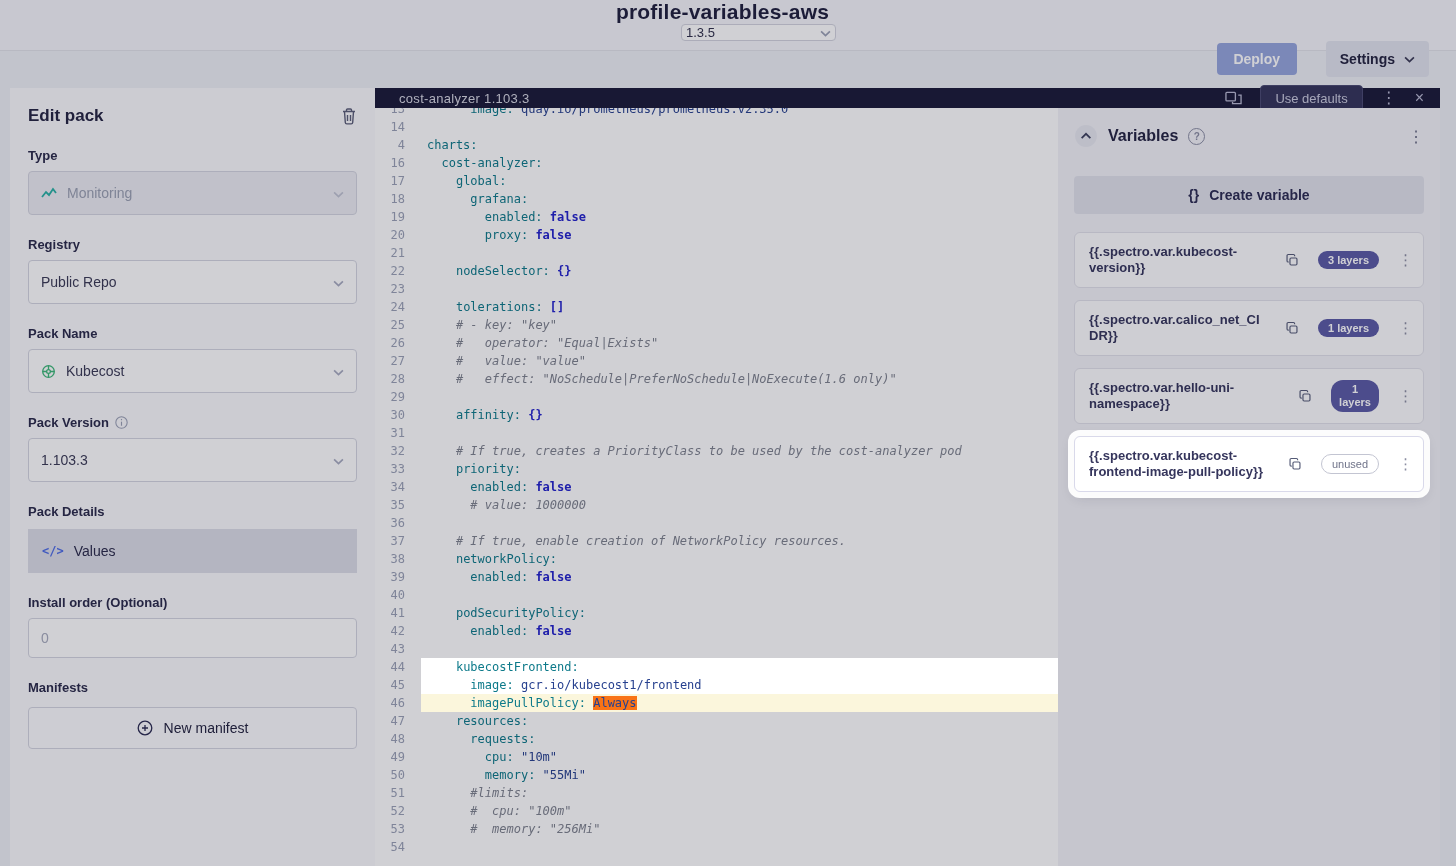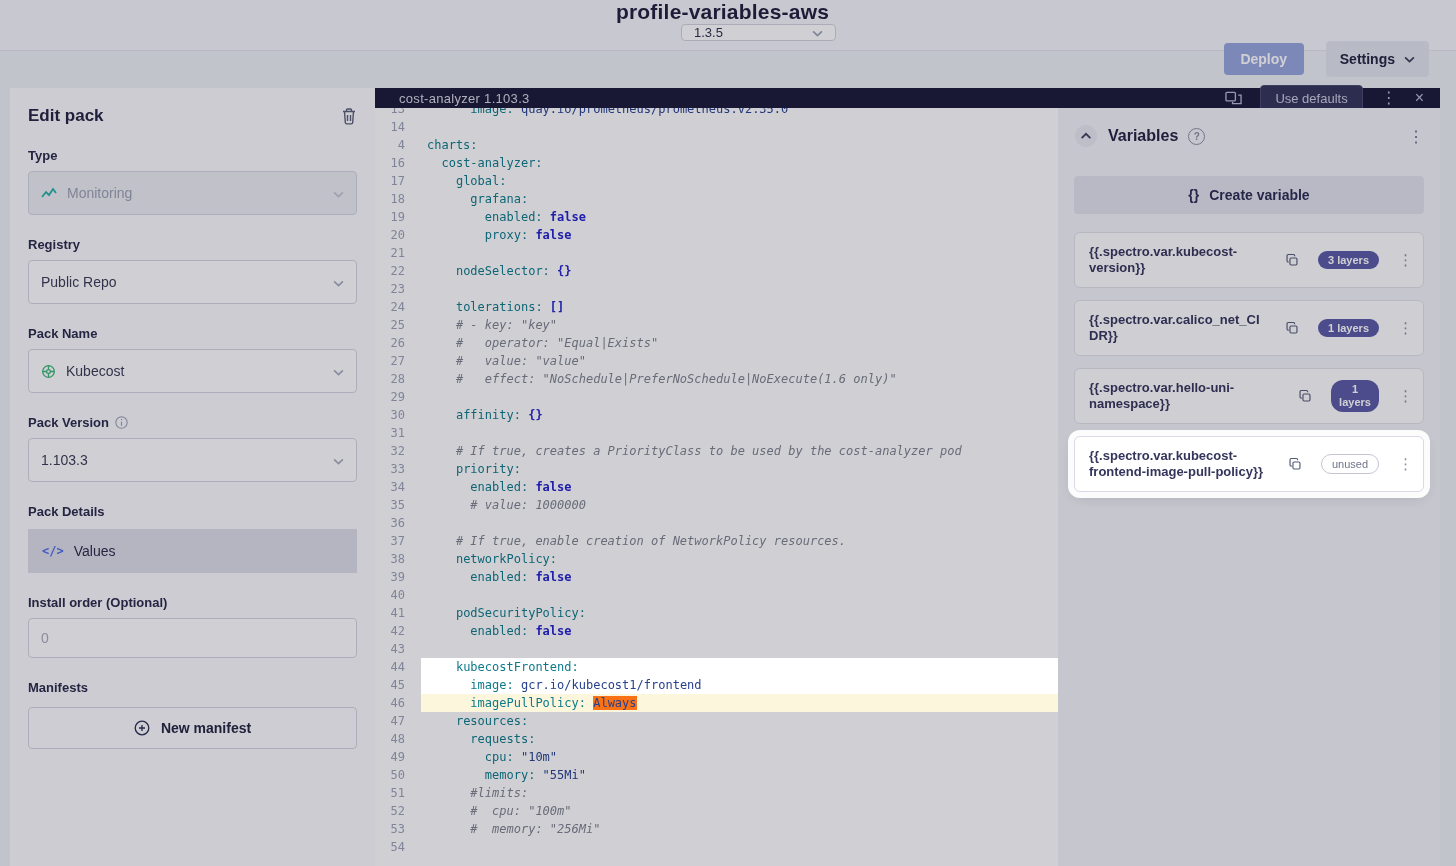--- a/index.html
+++ b/index.html
@@ -2,40 +2,40 @@
 <html><head>
 <meta charset="utf-8">
 <style>
   * { margin:0; padding:0; box-sizing:border-box; }
   body { font-family:"Liberation Sans", sans-serif; background:#eef0f6; }
   #app { position:relative; width:1456px; height:866px; overflow:hidden; background:#eef0f6; }
 
   
   .topbar { height:50px; display:flex; align-items:center; padding:0 27px 0 16px; background:#f5f6fa; box-shadow:0 1px 0 rgba(0,0,0,0.05);flex-direction:column; }
   .tb-title { font-size:21px; font-weight:700; color:#1f1f3d; letter-spacing:.2px; }
-  .version-select { margin-left:72px; width:155px; height:33px; background:#fff; border:1px solid #d2d3de; border-radius:4px; display:flex; align-items:center; padding:0 12px; font-size:13px; color:#2f2f4a; cursor:pointer; }
+  .version-select { margin-left:72px; width:155px; height:33px; background:#fff; border:1px solid #d2d3de; border-radius:4px; display:flex; align-items:center; padding:0 4px; font-size:13px; color:#2f2f4a; cursor:pointer; }
   .version-select .chev { margin-left:auto; }
-  .tb-right { margin-left:auto; display:flex; gap:22px; align-items:center; }
+  .tb-right { margin-left:auto; display:flex; gap:29px; align-items:center; }
   .deploy-btn { width:80px; height:32px; background:#95a5dd; color:#fff; border:none; border-radius:4px; font-size:14px; font-weight:600; font-family:inherit; cursor:pointer; }
   .settings-btn { height:36px; background:#e2e4ee; color:#23233f; border:none; border-radius:4px; font-size:14px; font-weight:600; padding:16px 14px; display:flex; align-items:center; gap:9px; font-family:inherit; cursor:pointer; }
 
   
   .edit-pack { position:absolute; left:10px; top:88px; bottom:0; width:365px; background:#fbfbfd; padding:18px; }
   .ep-header { display:flex; justify-content:space-between; align-items:center; }
   .ep-title { font-size:17px; font-weight:700; color:#232342; }
   .icon-btn { background:none; border:none; cursor:pointer; display:flex; align-items:center; }
   .field-label { margin:22px 0 8px; font-size:13px; font-weight:700; color:#2a2a4a; display:flex; align-items:center; gap:6px; }
   .select-box { height:44px; background:#fff; border:1px solid #d4d5e0; border-radius:4px; display:flex; align-items:center; padding:0 12px; gap:10px; font-size:14px; color:#3a3a55; cursor:pointer; }
   .select-box.disabled { background:#ededf3; color:#9aa0b2; }
   .select-box .chev { margin-left:auto; }
   .values-row { margin-top:10px; height:44px; background:#dddee8; display:flex; align-items:center; gap:10px; padding:0 14px; font-size:14px; color:#2a2a4a; font-weight:500; cursor:pointer; }
   .code-tag { color:#4d6ce5; font-family:"DejaVu Sans Mono", monospace; font-size:12px; font-weight:700; }
   .text-input { width:100%; height:40px; background:#fff; border:1px solid #d4d5e0; border-radius:4px; padding:0 12px; font-size:14px; color:#3a3a55; font-family:inherit; }
   .text-input::placeholder { color:#a7abbd; }
-  .new-manifest-btn { margin-top:12px; width:100%; height:42px; background:#fcfcfe; border:1px solid #d4d5e0; border-radius:4px; display:flex; align-items:center; justify-content:center; gap:11px; font-size:14px; color:#23233f; font-weight:700; font-family:inherit; cursor:pointer; }
+  .new-manifest-btn { margin-top:12px; width:100%; height:42px; background:#fcfcfe; border:1px solid #d4d5e0; border-radius:4px; display:flex; align-items:center; justify-content:center; gap:11px; font-size:14px; color:#23233f; font-weight:400; font-family:inherit; cursor:pointer; }
 
   
   .modal { position:absolute; left:375px; top:88px; right:16px; bottom:0; display:flex; flex-direction:column; }
   .modal-header { height:20px; background:#1a1a38; display:flex; align-items:center; padding:0 16px 0 24px; color:#d6d7e2; flex:none; }
   .mh-title { font-size:13px; letter-spacing:.3px; }
   .mh-right { margin-left:auto; display:flex; align-items:center; gap:18px; }
   .use-defaults { height:27px; padding:0 14px; background:#34345a; border:1px solid #4a4a72; border-radius:4px; color:#cbccdf; font-size:13px; font-family:inherit; cursor:pointer; }
   .mh-kebab, .mh-close { color:#b9bad2; font-size:16px; cursor:pointer; line-height:1; }
   .modal-body { flex:1; display:flex; min-height:0; }
   .editor { flex:1; background:#ffffff; overflow:hidden; }

